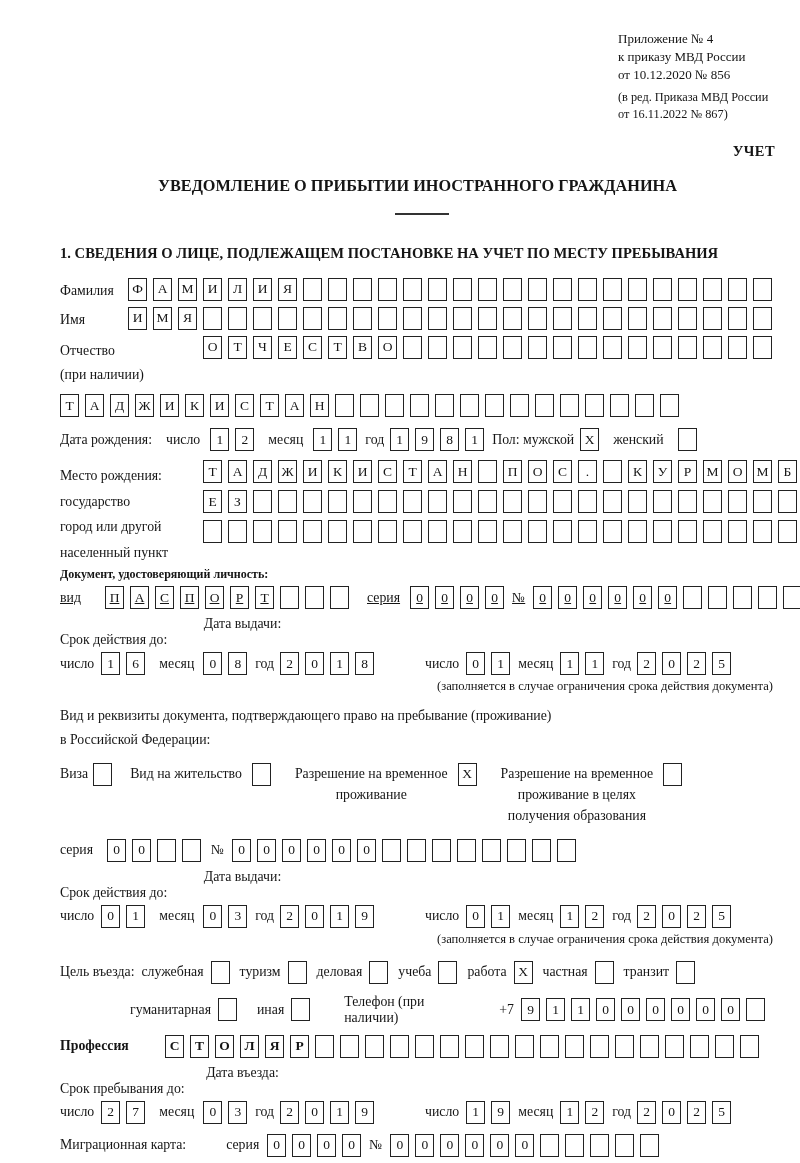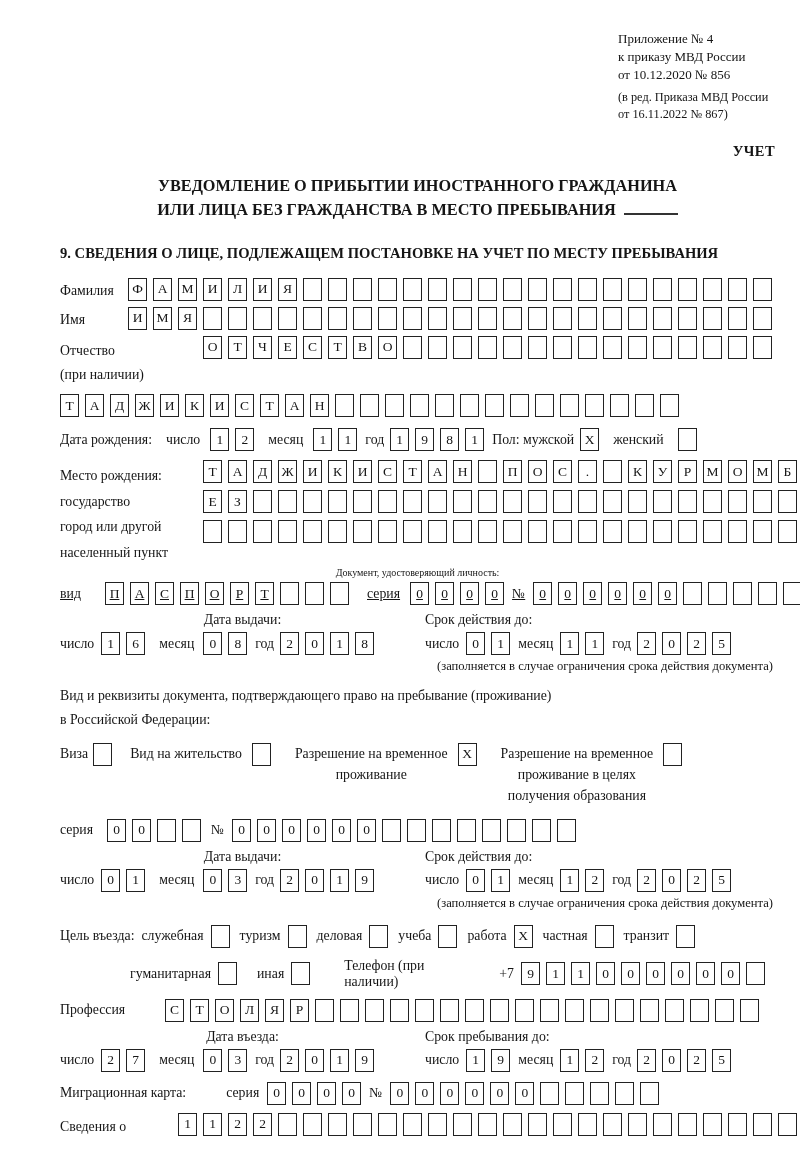--- a/index.html
+++ b/index.html
@@ -30,24 +30,24 @@
   .cell {
     width:19px; height:23px; flex:none;
     border:1.5px solid #222;
     display:flex; align-items:center; justify-content:center;
     font-size:13.5px; background:#fff;
   }
   .w45{width:45px}.w68{width:68px}.w85{width:85px}.w105{width:105px}.w143{width:143px}
   .stack > .cells { margin-bottom:7px; }.gap6{margin-left:6px}.gap8{margin-left:8px}.gap10{margin-left:10px}
   .gap14{margin-left:14px}.gap18{margin-left:18px}.gap24{margin-left:24px}.gap40{margin-left:40px}
 
-  .center-bold { text-align:center; font-weight:normal; font-size:10px; margin-top:8px; }
+  .center-bold { font-weight:bold; font-size:12px; margin-top:8px; }
 
   
-  .dlabels { display:flex; margin-top:7px; font-size:13.8px; }
+  .dlabels { display:flex; margin-top:7px; font-size:13.8px;flex-direction:column; }
   .dl-a { width:365px; text-align:center; }
   .dl-b { flex:1; }
   .drow { display:flex; align-items:center; margin-top:4px; }
   .half-a { width:365px; display:flex; align-items:center; }
   .half-b { flex:1; display:flex; align-items:center; }
   .note-r { text-align:right; font-size:12.6px; margin-top:4px; padding-right:2px; }
 
   .para { margin-top:10px; line-height:1.75; }
 
   
@@ -71,24 +71,24 @@
     <div>от 10.12.2020 № 856</div>
   </div>
   <div class="amendment">
     <div>(в ред. Приказа МВД России</div>
     <div>от 16.11.2022 № 867)</div>
   </div>
   <div class="forma">УЧЕТ</div>
 
   <div class="title">
     <div>УВЕДОМЛЕНИЕ О ПРИБЫТИИ ИНОСТРАННОГО ГРАЖДАНИНА</div>
-    <div><span>ИЛИ ЛИЦА БЕЗ ГРАЖДАНСТВА В МЕСТО ПРЕБЫВАНИЯ</span><span class="blank-line"></span></div>
-  </div>
-
-  <div class="sec-heading">9. СВЕДЕНИЯ О ЛИЦЕ, ПОДЛЕЖАЩЕМ ПОСТАНОВКЕ НА УЧЕТ ПО МЕСТУ ПРЕБЫВАНИЯ</div>
+    <div><span class="blank-line"></span></div>
+  </div>
+
+  <div class="sec-heading">1. СВЕДЕНИЯ О ЛИЦЕ, ПОДЛЕЖАЩЕМ ПОСТАНОВКЕ НА УЧЕТ ПО МЕСТУ ПРЕБЫВАНИЯ</div>
 
   <div class="frow" style="margin-top:16px">
     <div class="lbl w68">Фамилия</div>
     <div class="cells">
         <span class="cell">Ф</span>
         <span class="cell">А</span>
         <span class="cell">М</span>
         <span class="cell">И</span>
         <span class="cell">Л</span>
         <span class="cell">И</span>
@@ -574,21 +574,21 @@
         <span class="cell">0</span>
         <span class="cell">0</span>
         <span class="cell">0</span>
         <span class="cell">0</span>
         <span class="cell">0</span>
         <span class="cell">0</span>
         <span class="cell"></span>
       </div>
   </div>
 
-  <div class="frow" style="margin-top:9px; align-items:center;">
+  <div class="frow" style="margin-top:9px; align-items:center;font-weight:bold;">
     <div class="lbl w105" style="padding-top:0">Профессия</div>
     <div class="cells">
         <span class="cell">С</span>
         <span class="cell">Т</span>
         <span class="cell">О</span>
         <span class="cell">Л</span>
         <span class="cell">Я</span>
         <span class="cell">Р</span>
         <span class="cell"></span>
         <span class="cell"></span>

